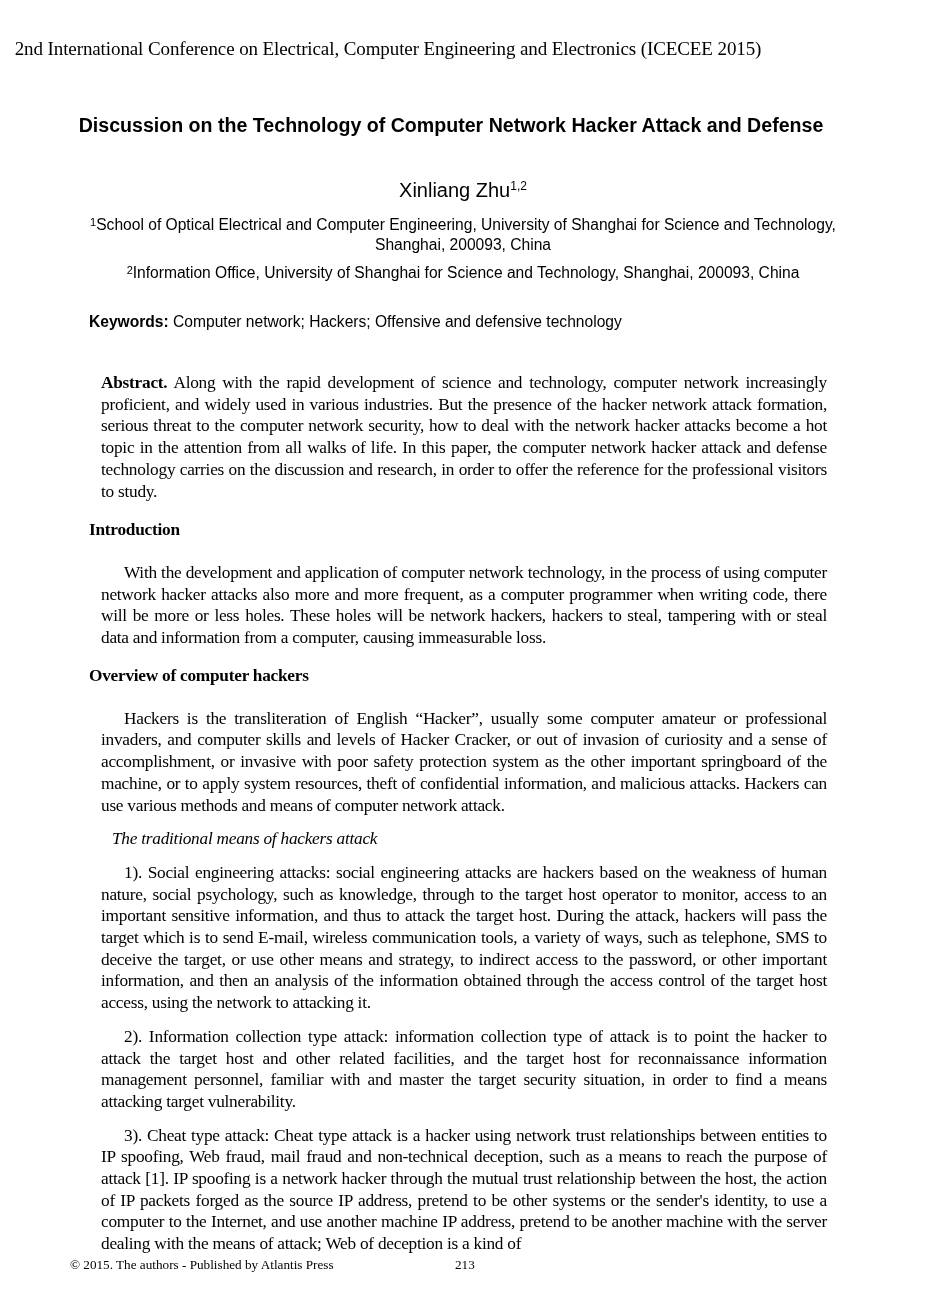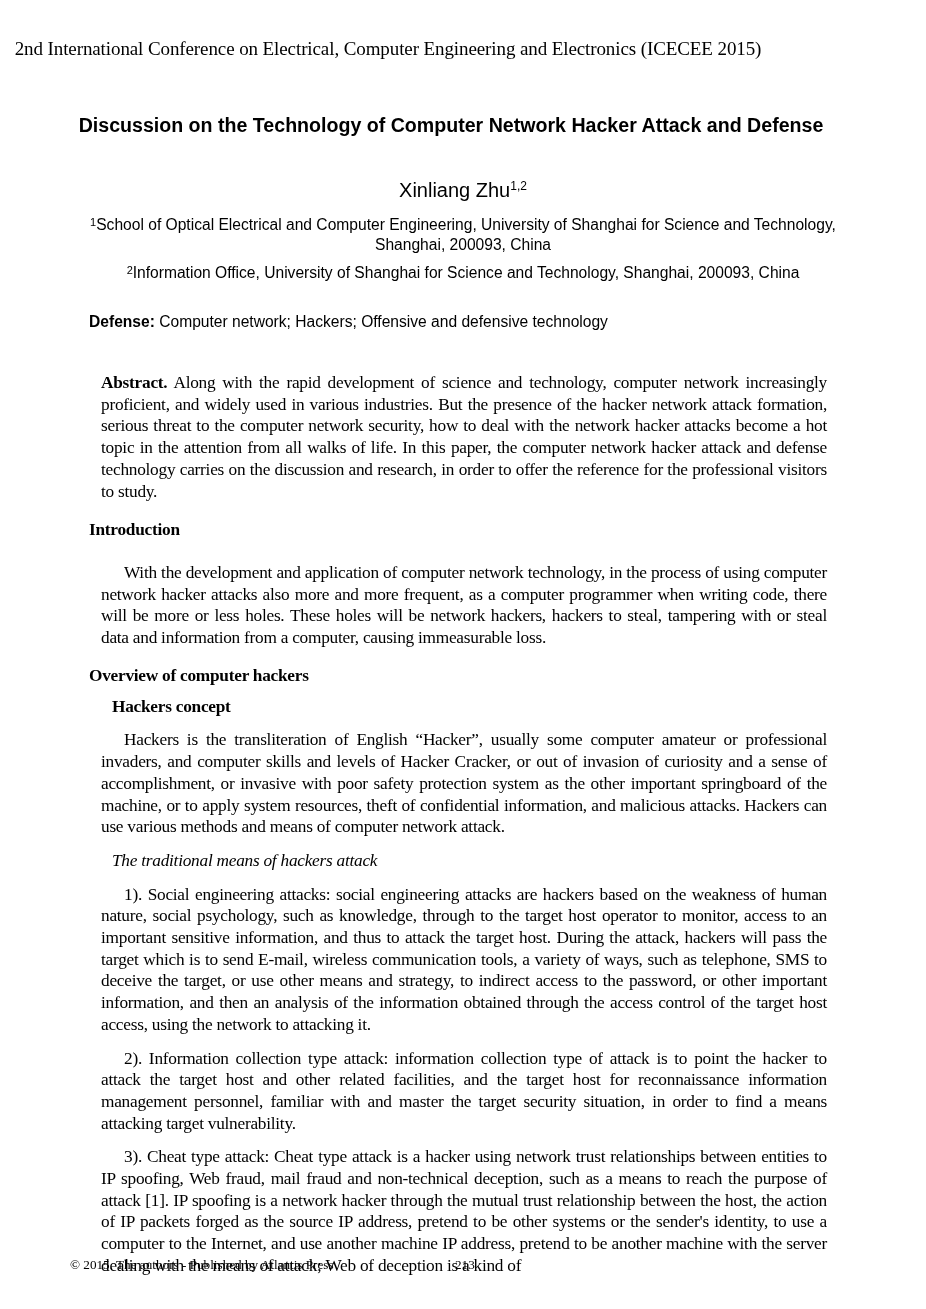--- a/index.html
+++ b/index.html
@@ -57,37 +57,36 @@
 <div class="running-head">2nd International Conference on Electrical, Computer Engineering and Electronics (ICECEE 2015)</div>
 
 <div class="title">Discussion on the Technology of Computer Network Hacker Attack and Defense</div>
 
 <div class="author"><span>Xinliang Zhu</span><sup>1,2</sup></div>
 
 <div class="affil affil-1"><sup>1</sup><span>School of Optical Electrical and Computer Engineering, University of Shanghai for Science and Technology, Shanghai, 200093, China</span></div>
 
 <div class="affil affil-2"><sup>2</sup><span>Information Office, University of Shanghai for Science and Technology, Shanghai, 200093, China</span></div>
 
-<div class="keywords"><b>Defense:</b><span> Computer network; Hackers; Offensive and defensive technology</span></div>
+<div class="keywords"><b>Keywords:</b><span> Computer network; Hackers; Offensive and defensive technology</span></div>
 
 <div class="body-text abstract">
   <p class="para"><b>Abstract.</b><span> Along with the rapid development of science and technology, computer network increasingly proficient, and widely used in various industries. But the presence of the hacker network attack formation, serious threat to the computer network security, how to deal with the network hacker attacks become a hot topic in the attention from all walks of life. In this paper, the computer network hacker attack and defense technology carries on the discussion and research, in order to offer the reference for the professional visitors to study.</span></p>
 </div>
 
 <div class="body-text intro-head">
   <p class="heading">Introduction</p>
 </div>
 <div class="body-text intro-body">
   <p class="para indent">With the development and application of computer network technology, in the process of using computer network hacker attacks also more and more frequent, as a computer programmer when writing code, there will be more or less holes. These holes will be network hackers, hackers to steal, tampering with or steal data and information from a computer, causing immeasurable loss.</p>
 </div>
 
 <div class="body-text overview">
   <p class="heading">Overview of computer hackers</p>
   <div class="gap-after-head"></div>
-  <p class="subheading">Hackers concept</p>
   <p class="para indent">Hackers is the transliteration of English “Hacker”, usually some computer amateur or professional invaders, and computer skills and levels of Hacker Cracker, or out of invasion of curiosity and a sense of accomplishment, or invasive with poor safety protection system as the other important springboard of the machine, or to apply system resources, theft of confidential information, and malicious attacks. Hackers can use various methods and means of computer network attack.</p>
   <p class="subsub">The traditional means of hackers attack</p>
   <p class="para indent">1). Social engineering attacks: social engineering attacks are hackers based on the weakness of human nature, social psychology, such as knowledge, through to the target host operator to monitor, access to an important sensitive information, and thus to attack the target host. During the attack, hackers will pass the target which is to send E-mail, wireless communication tools, a variety of ways, such as telephone, SMS to deceive the target, or use other means and strategy, to indirect access to the password, or other important information, and then an analysis of the information obtained through the access control of the target host access, using the network to attacking it.</p>
   <p class="para indent">2). Information collection type attack: information collection type of attack is to point the hacker to attack the target host and other related facilities, and the target host for reconnaissance information management personnel, familiar with and master the target security situation, in order to find a means attacking target vulnerability.</p>
   <p class="para indent">3). Cheat type attack: Cheat type attack is a hacker using network trust relationships between entities to IP spoofing, Web fraud, mail fraud and non-technical deception, such as a means to reach the purpose of attack [1]. IP spoofing is a network hacker through the mutual trust relationship between the host, the action of IP packets forged as the source IP address, pretend to be other systems or the sender's identity, to use a computer to the Internet, and use another machine IP address, pretend to be another machine with the server dealing with the means of attack; Web of deception is a kind of</p>
 </div>
 
 <div class="footer">
   <span class="copyright">© 2015. The authors - Published by Atlantis Press</span>
   <span class="page-number">213</span>

